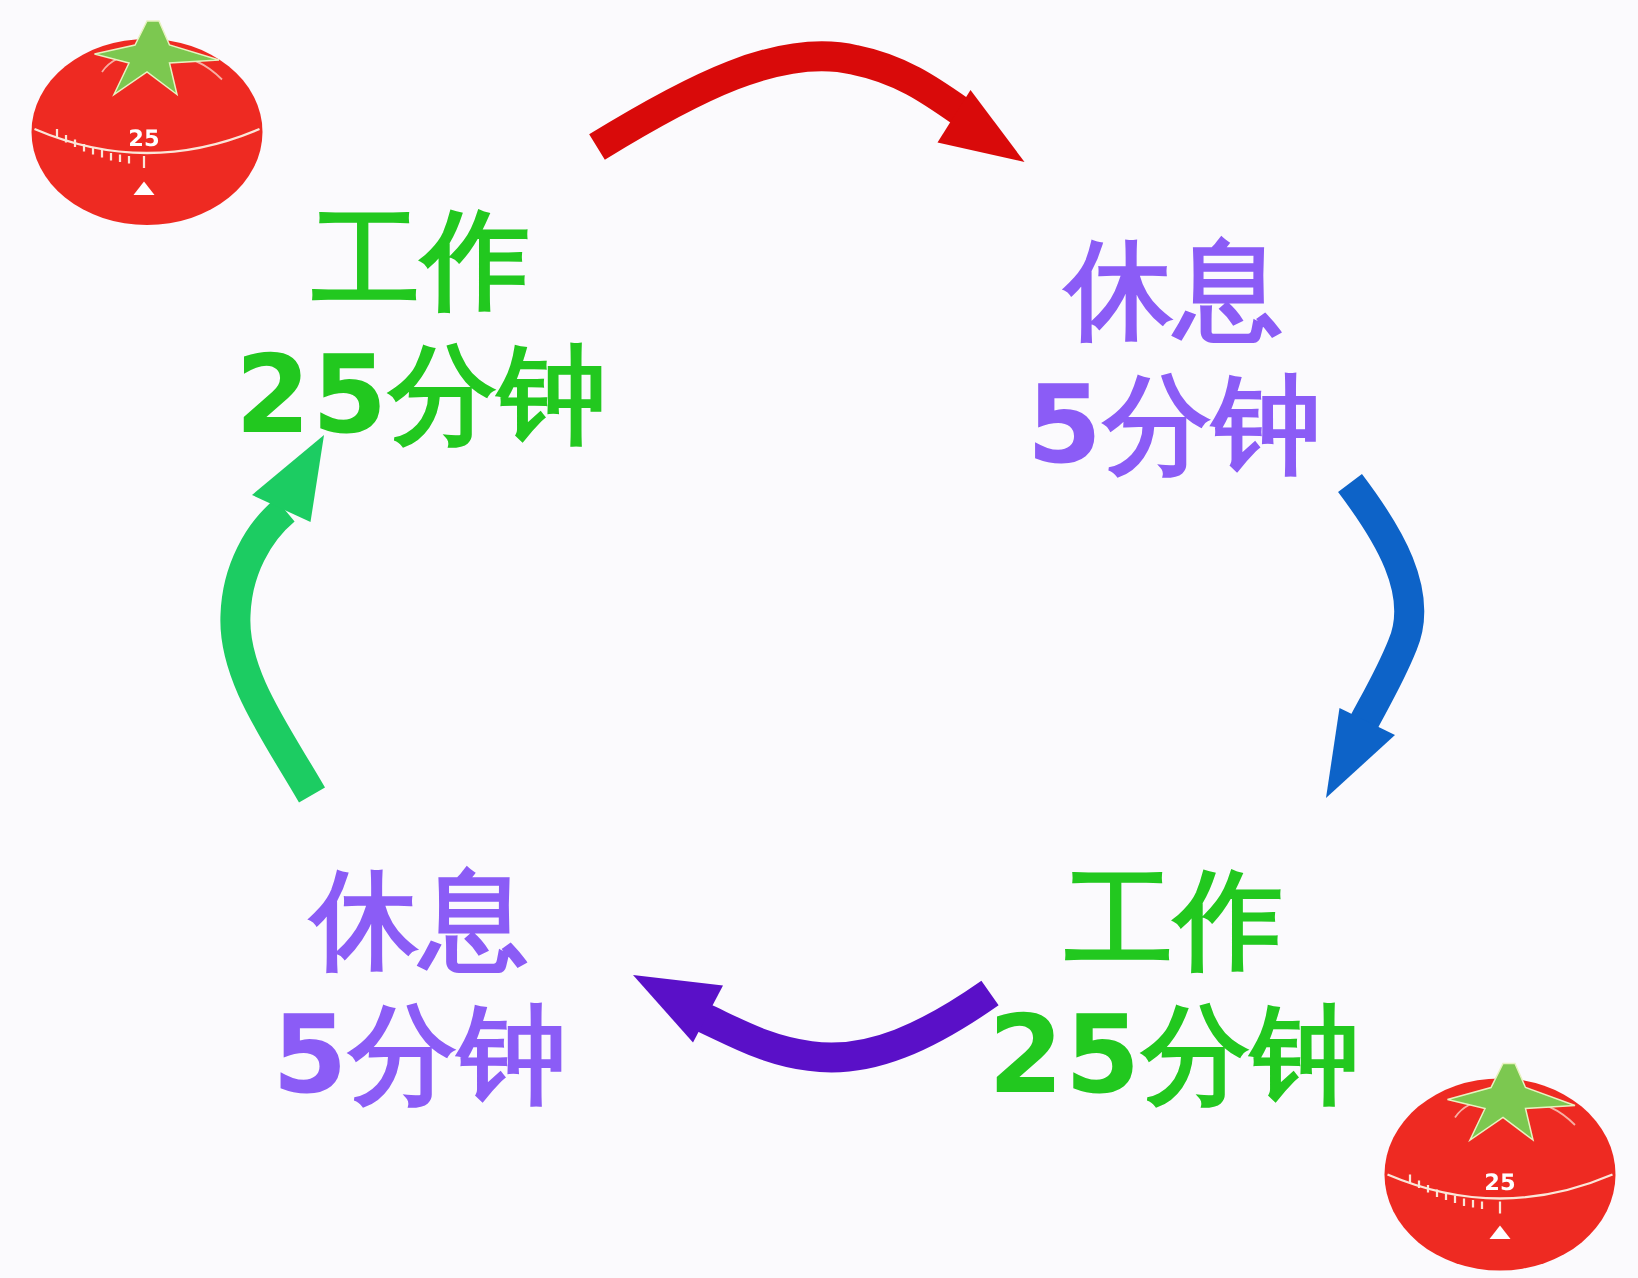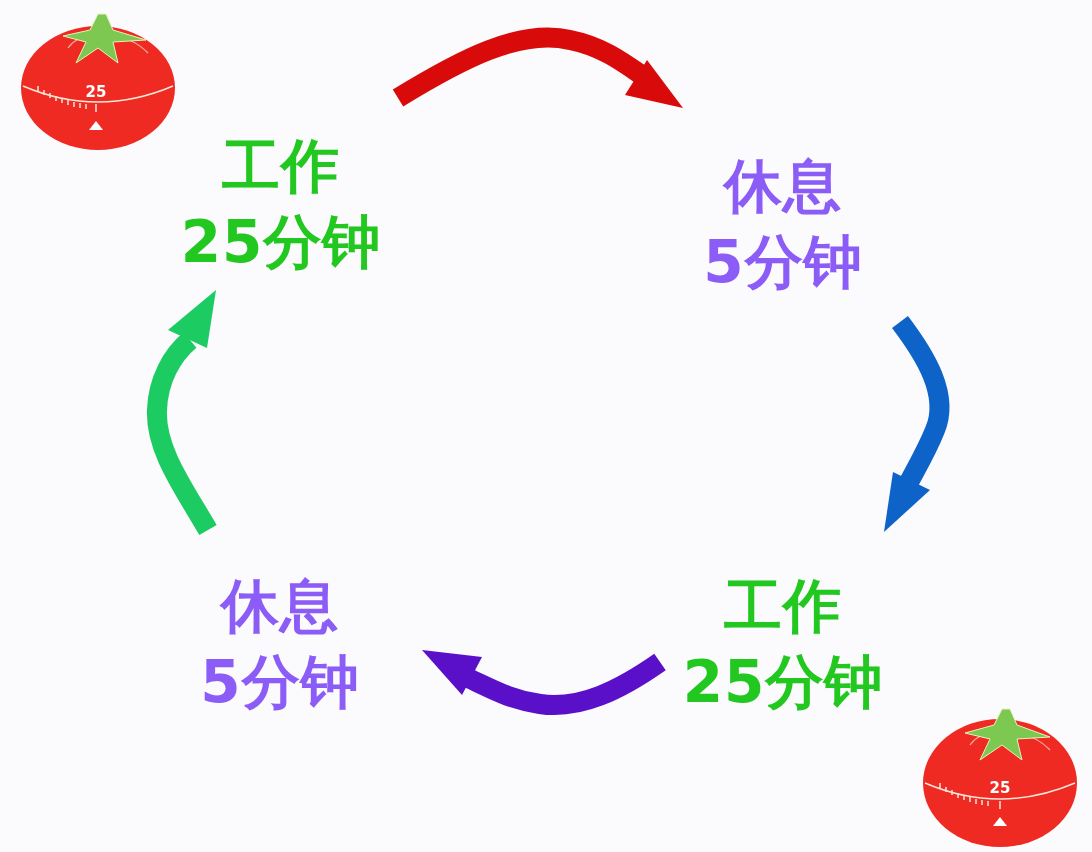--- a/index.html
+++ b/index.html
@@ -23,21 +23,21 @@
     .label {
       position: absolute;
       text-align: center;
       font-weight: bold;
       line-height: 1;
       white-space: nowrap;
       transform: translateX(-50%);
     }
     .label .line1, .label .line2 {
       display: block;
-      font-size: 58px;
+      font-size: 72px;
       letter-spacing: 1px;
     }
     .label .line2 { margin-top: 18px; }
     .work { color: #22c81f; }
     .rest { color: #8b5cf6; }
     svg { position: absolute; left: 0; top: 0; }
     .tomato {
       position: absolute;
     }
   </style>

